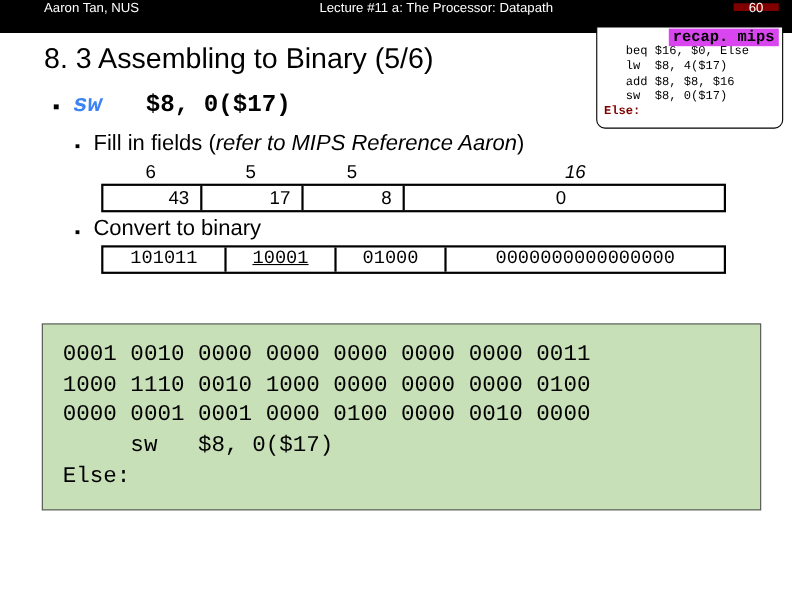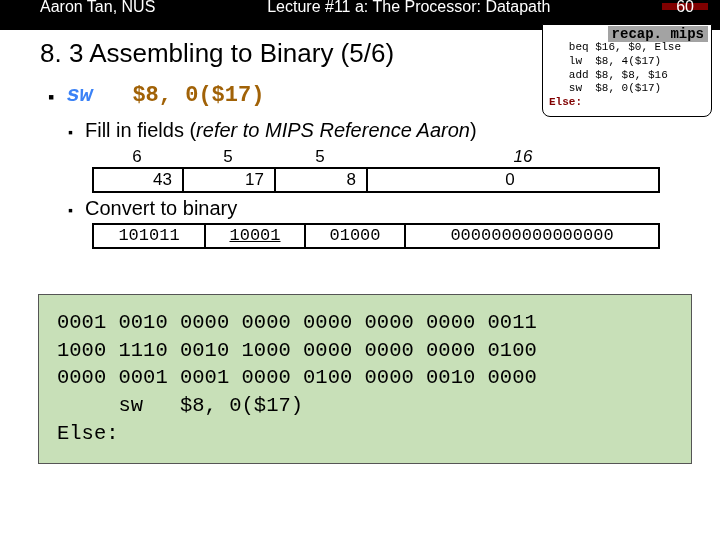--- a/index.html
+++ b/index.html
@@ -1,33 +1,33 @@
 <!DOCTYPE html>
 <html><head>
 <meta charset="utf-8">
 <style>
   * { box-sizing: border-box; margin: 0; padding: 0; }
   html, body { width: 720px; height: 540px; overflow: hidden; font-family: Arial, Helvetica, sans-serif; background: #fff; }
   .slide { position: relative; width: 720px; height: 540px; }
-  .header { background: #000; color: #fff; display: flex; justify-content: space-between; align-items: center; font-size: 16px; padding: 3px 12px 20px 40px; height: 30px; }
+  .header { background: #000; color: #fff; display: flex; justify-content: space-between; align-items: center; font-size: 12px; padding: 3px 12px 20px 40px; height: 30px; }
   .header .left { font-weight: 400; }
   .header .center { text-align: center; }
   .header .right { background: #800000; padding: 3px 14px; height: 100%; display: flex; align-items: center; }
   .title-row { display: flex; align-items: flex-start; padding: 8px 10px 0 40px; position: relative; }
   .title-row h1 { font-size: 26px; font-weight: 400; }
   .recap-box { position: absolute; right: 8px; top: 24px; width: 170px; background: #fff; border: 1px solid #000; font-family: "Courier New", monospace; font-size: 11px; padding: 4px 6px 6px 6px; line-height: 1.25; border-bottom-left-radius: 8px; border-bottom-right-radius: 8px; }
-  .recap-label { position: absolute; right: 12px; top: 26px; font-family: "Courier New", monospace; font-size: 14px; font-weight: bold; background: #a3a3a3; padding: 0 4px; z-index: 2; }
+  .recap-label { position: absolute; right: 12px; top: 26px; font-family: "Courier New", monospace; font-size: 14px; font-weight: bold; background: #d946ef; padding: 0 4px; z-index: 2; }
   .recap-box .line { white-space: pre; }
   .recap-box .else { color: #800000; font-weight: bold; }
   .content { padding: 0 40px 0 48px; }
   .bullet1 { margin-top: 14px; font-size: 22px; display: flex; gap: 12px; }
   .bullet1 .sq { font-size: 18px; line-height: 28px; }
   .bullet1 .mono { font-family: "Courier New", monospace; font-weight: bold; }
   .bullet1 .mono .op { color: #3b82f6; font-style: italic; }
-  .bullet1 .mono .reg { color: #a16207; }
+  .bullet1 .mono .reg { color: #000000; }
   .bullet2 { margin-top: 8px; font-size: 20px; display: flex; gap: 12px; padding-left: 20px; }
   .bullet2 .sq { font-size: 14px; line-height: 26px; }
   .italic { font-style: italic; }
   .field-widths { display: flex; padding-left: 44px; font-size: 17px; margin-top: 2px; }
   .field-widths div { text-align: center; }
   .field-table { display: flex; margin-left: 44px; margin-right: 20px; border: 2px solid #000; height: 26px; }
   .field-table > div { border-right: 2px solid #000; text-align: right; padding: 1px 10px 1px 4px; font-size: 17px; }
   .field-table > div:last-child { border-right: none; text-align: center; }
   .w6 { width: 90px; }
   .w5a { width: 92px; }

